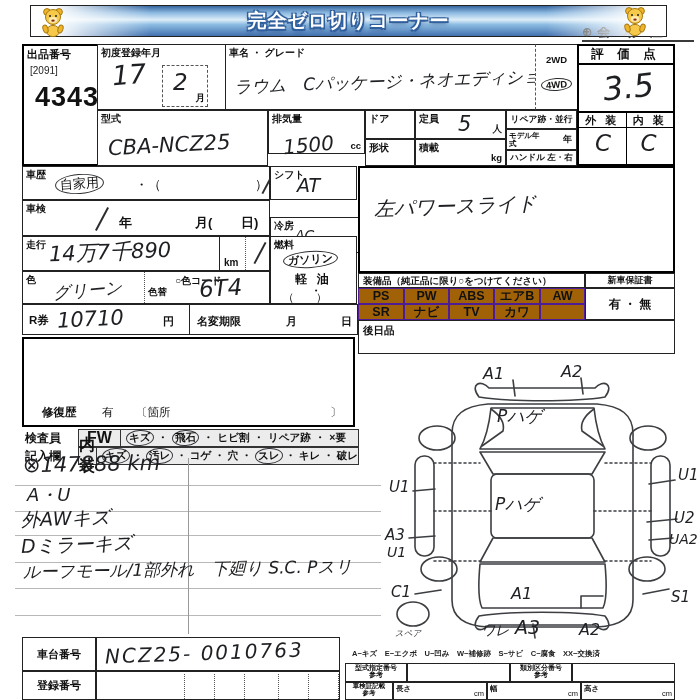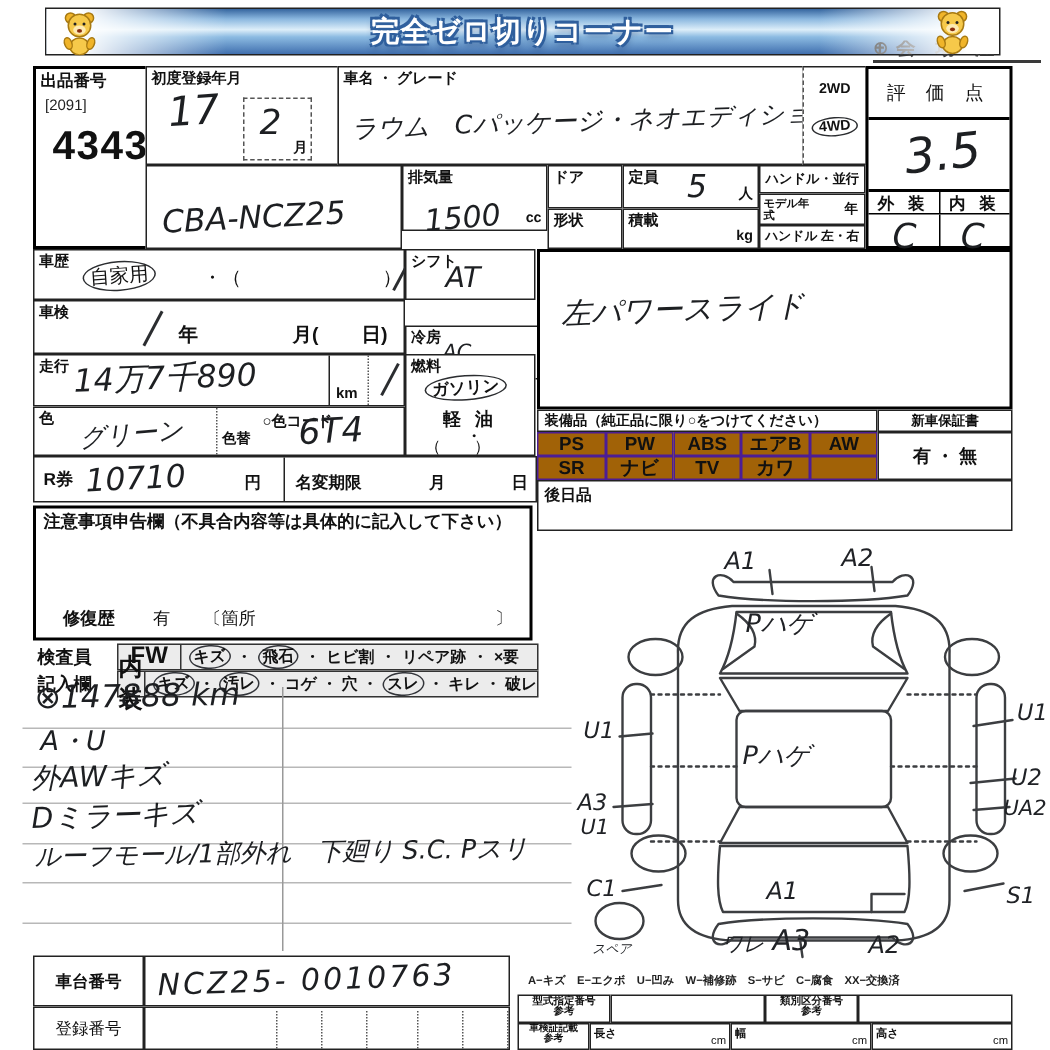--- a/index.html
+++ b/index.html
@@ -89,55 +89,56 @@
   <span class="lbl" style="display:block;padding:2px 0 0 3px">車名 ・ グレード</span>
   <span class="hw" style="left:8px;top:28px;font-size:17px;transform:rotate(-2deg)">ラウム　Cパッケージ・ネオエディション</span>
 </div>
 
 <div class="b" style="left:535px;top:44px;width:43px;height:66px;border-left:1.5px dashed #555;text-align:center">
   <div style="font-size:9.5px;font-weight:bold;margin-top:9px">2WD</div>
   <div style="margin-top:9px"><span class="oval" style="font-size:9.5px;font-weight:bold">4WD</span></div>
 </div>
 
 <div class="b2" style="left:577px;top:44px;width:98px;height:122px;display:flex;flex-direction:column">
-  <div style="height:34px;border-bottom:2px solid #000;display:flex;align-items:center;justify-content:center;font-weight:normal;font-size:12.5px;letter-spacing:5px">評 価 点</div>
+  <div style="height:19px;border-bottom:2px solid #000;display:flex;align-items:center;justify-content:center;font-weight:bold;font-size:12.5px;letter-spacing:5px">評 価 点</div>
   <div style="height:46px;position:relative">
     <span class="hw" style="left:24px;top:6px;font-size:32px;transform:rotate(-6deg)">3.5</span>
   </div>
   <div style="height:17px;border-top:2px solid #000;border-bottom:1.2px solid #000;display:flex">
     <div style="flex:1;display:flex;align-items:center;justify-content:center;font-weight:bold;font-size:11px;letter-spacing:3px">外 装</div>
     <div style="flex:1;border-left:1.4px solid #000;display:flex;align-items:center;justify-content:center;font-weight:bold;font-size:11px;letter-spacing:3px">内 装</div>
   </div>
   <div style="flex:1;display:flex">
     <div style="flex:1;position:relative">
         <span class="hw" style="left:16px;top:4px;font-size:23px">C</span>
       </div>
     <div style="flex:1;border-left:1.4px solid #000;position:relative">
         <span class="hw" style="left:14px;top:4px;font-size:23px">C</span>
       </div>
   </div>
 </div>
 
 <div class="b" style="left:97px;top:110px;width:171px;height:56px">
+  <span class="lbl" style="display:block;padding:2px 0 0 3px">型式</span>
   <span class="hw" style="left:10px;top:24px;font-size:21px;transform:rotate(-3deg)">CBA-NCZ25</span>
 </div>
 <div class="b" style="left:268px;top:110px;width:97px;height:44px">
   <span class="lbl" style="display:block;padding:2px 0 0 3px">排気量</span>
   <span class="hw" style="left:14px;top:24px;font-size:20px;transform:rotate(-5deg)">1500</span>
   <span class="cellunit">cc</span>
 </div>
 <div class="b" style="left:365px;top:110px;width:50px;height:29px">
   <span class="lbl" style="display:block;padding:2px 0 0 3px">ドア</span>
 </div>
 <div class="b" style="left:415px;top:110px;width:91px;height:29px">
   <span class="lbl" style="display:block;padding:2px 0 0 3px">定員</span>
   <span class="hw" style="left:42px;top:3px;font-size:21px">5</span>
   <span class="cellunit">人</span>
 </div>
-<div class="b" style="left:506px;top:110px;width:71px;height:19px;display:flex;align-items:center;justify-content:center;font-weight:bold;font-size:8.8px">ハンドル・並行</div>
+<div class="b" style="left:506px;top:110px;width:71px;height:19px;display:flex;align-items:center;justify-content:center;font-weight:bold;font-size:8.8px">リペア跡・並行</div>
 <div class="b" style="left:365px;top:139px;width:50px;height:27px">
   <span class="lbl" style="display:block;padding:2px 0 0 3px">形状</span>
 </div>
 <div class="b" style="left:415px;top:139px;width:91px;height:27px">
   <span class="lbl" style="display:block;padding:2px 0 0 3px">積載</span>
   <span class="cellunit">kg</span>
 </div>
 <div class="b" style="left:506px;top:129px;width:71px;height:21px">
   <span style="position:absolute;left:2px;top:2px;width:32px;font-size:7.5px;font-weight:bold;line-height:1.1">モデル年式</span>
   <span class="abs" style="right:4px;bottom:3px;font-size:9px;font-weight:bold">年</span>
@@ -215,21 +216,20 @@
 <div class="eqcell" style="left:404px;top:304px;width:45px;height:16px">ナビ</div>
 <div class="eqcell" style="left:449px;top:304px;width:45px;height:16px">TV</div>
 <div class="eqcell" style="left:494px;top:304px;width:46px;height:16px">カワ</div>
 <div class="eqcell" style="left:540px;top:304px;width:45px;height:16px"></div>
 <div class="b" style="left:585px;top:288px;width:90px;height:32px;display:flex;align-items:center;justify-content:center;font-weight:bold;font-size:12px">有 ・ 無</div>
 <div class="b" style="left:358px;top:320px;width:317px;height:34px;border-width:1.6px">
   <span class="lbl" style="position:absolute;left:4px;top:3px;font-size:10.5px">後日品</span>
 </div>
 
 <div class="b2" style="left:22px;top:337px;width:333px;height:90px">
-  <span class="lbl" style="position:absolute;left:5px;top:3px;font-size:11.5px">注意事項申告欄（不具合内容等は具体的に記入して下さい）</span>
   <span class="abs" style="left:18px;top:66px;font-size:11.5px;font-weight:bold">修復歴</span>
   <span class="abs" style="left:78px;top:66px;font-size:11.5px">有</span>
   <span class="abs" style="left:112px;top:66px;font-size:11.5px">〔箇所</span>
   <span class="abs" style="left:306px;top:66px;font-size:11.5px">〕</span>
 </div>
 
 <div class="abs" style="left:22px;top:429px;width:337px;height:36px">
   <span class="abs" style="left:3px;top:1px;font-weight:bold;font-size:12px">検査員</span>
   <span class="abs" style="left:3px;top:19px;font-weight:bold;font-size:12px">記入欄</span>
   <div class="insrow" style="left:56px;top:0;width:281px;height:18px">
@@ -335,21 +335,21 @@
   <span class="dlabel" style="left:96px;top:267px;font-size:14px">ワレ</span>
   <span class="dlabel" style="left:130px;top:262px;font-size:19px">A3</span>
   <span class="dlabel" style="left:194px;top:266px;font-size:16px">A2</span>
 </div>
 <div class="abs" style="left:352px;top:649px;width:330px;font-size:7.5px;font-weight:bold;color:#222;white-space:nowrap">A−キズ　E−エクボ　U−凹み　W−補修跡　S−サビ　C−腐食　XX−交換済</div>
 
 <div class="b" style="left:22px;top:637px;width:74px;height:34px;display:flex;align-items:center;justify-content:center;font-weight:bold;font-size:11px">車台番号</div>
 <div class="b" style="left:96px;top:637px;width:244px;height:34px">
   <span class="hw" style="left:8px;top:5px;font-size:20px;transform:rotate(-2deg);letter-spacing:2px">NCZ25- 0010763</span>
 </div>
-<div class="b" style="left:22px;top:671px;width:74px;height:29px;display:flex;align-items:center;justify-content:center;font-weight:normal;font-size:11px">登録番号</div>
+<div class="b" style="left:22px;top:671px;width:74px;height:29px;display:flex;align-items:center;justify-content:center;font-weight:bold;font-size:11px">登録番号</div>
 <div class="b" style="left:96px;top:671px;width:244px;height:29px">
   <div class="dotl" style="left:87px;top:2px;height:25px"></div>
   <div class="dotl" style="left:117px;top:2px;height:25px"></div>
   <div class="dotl" style="left:147px;top:2px;height:25px"></div>
   <div class="dotl" style="left:181px;top:2px;height:25px"></div>
   <div class="dotl" style="left:211px;top:2px;height:25px"></div>
   <div class="dotl" style="left:241px;top:2px;height:25px"></div>
 </div>
 
 <div class="b" style="left:345px;top:663px;width:62px;height:19px">

